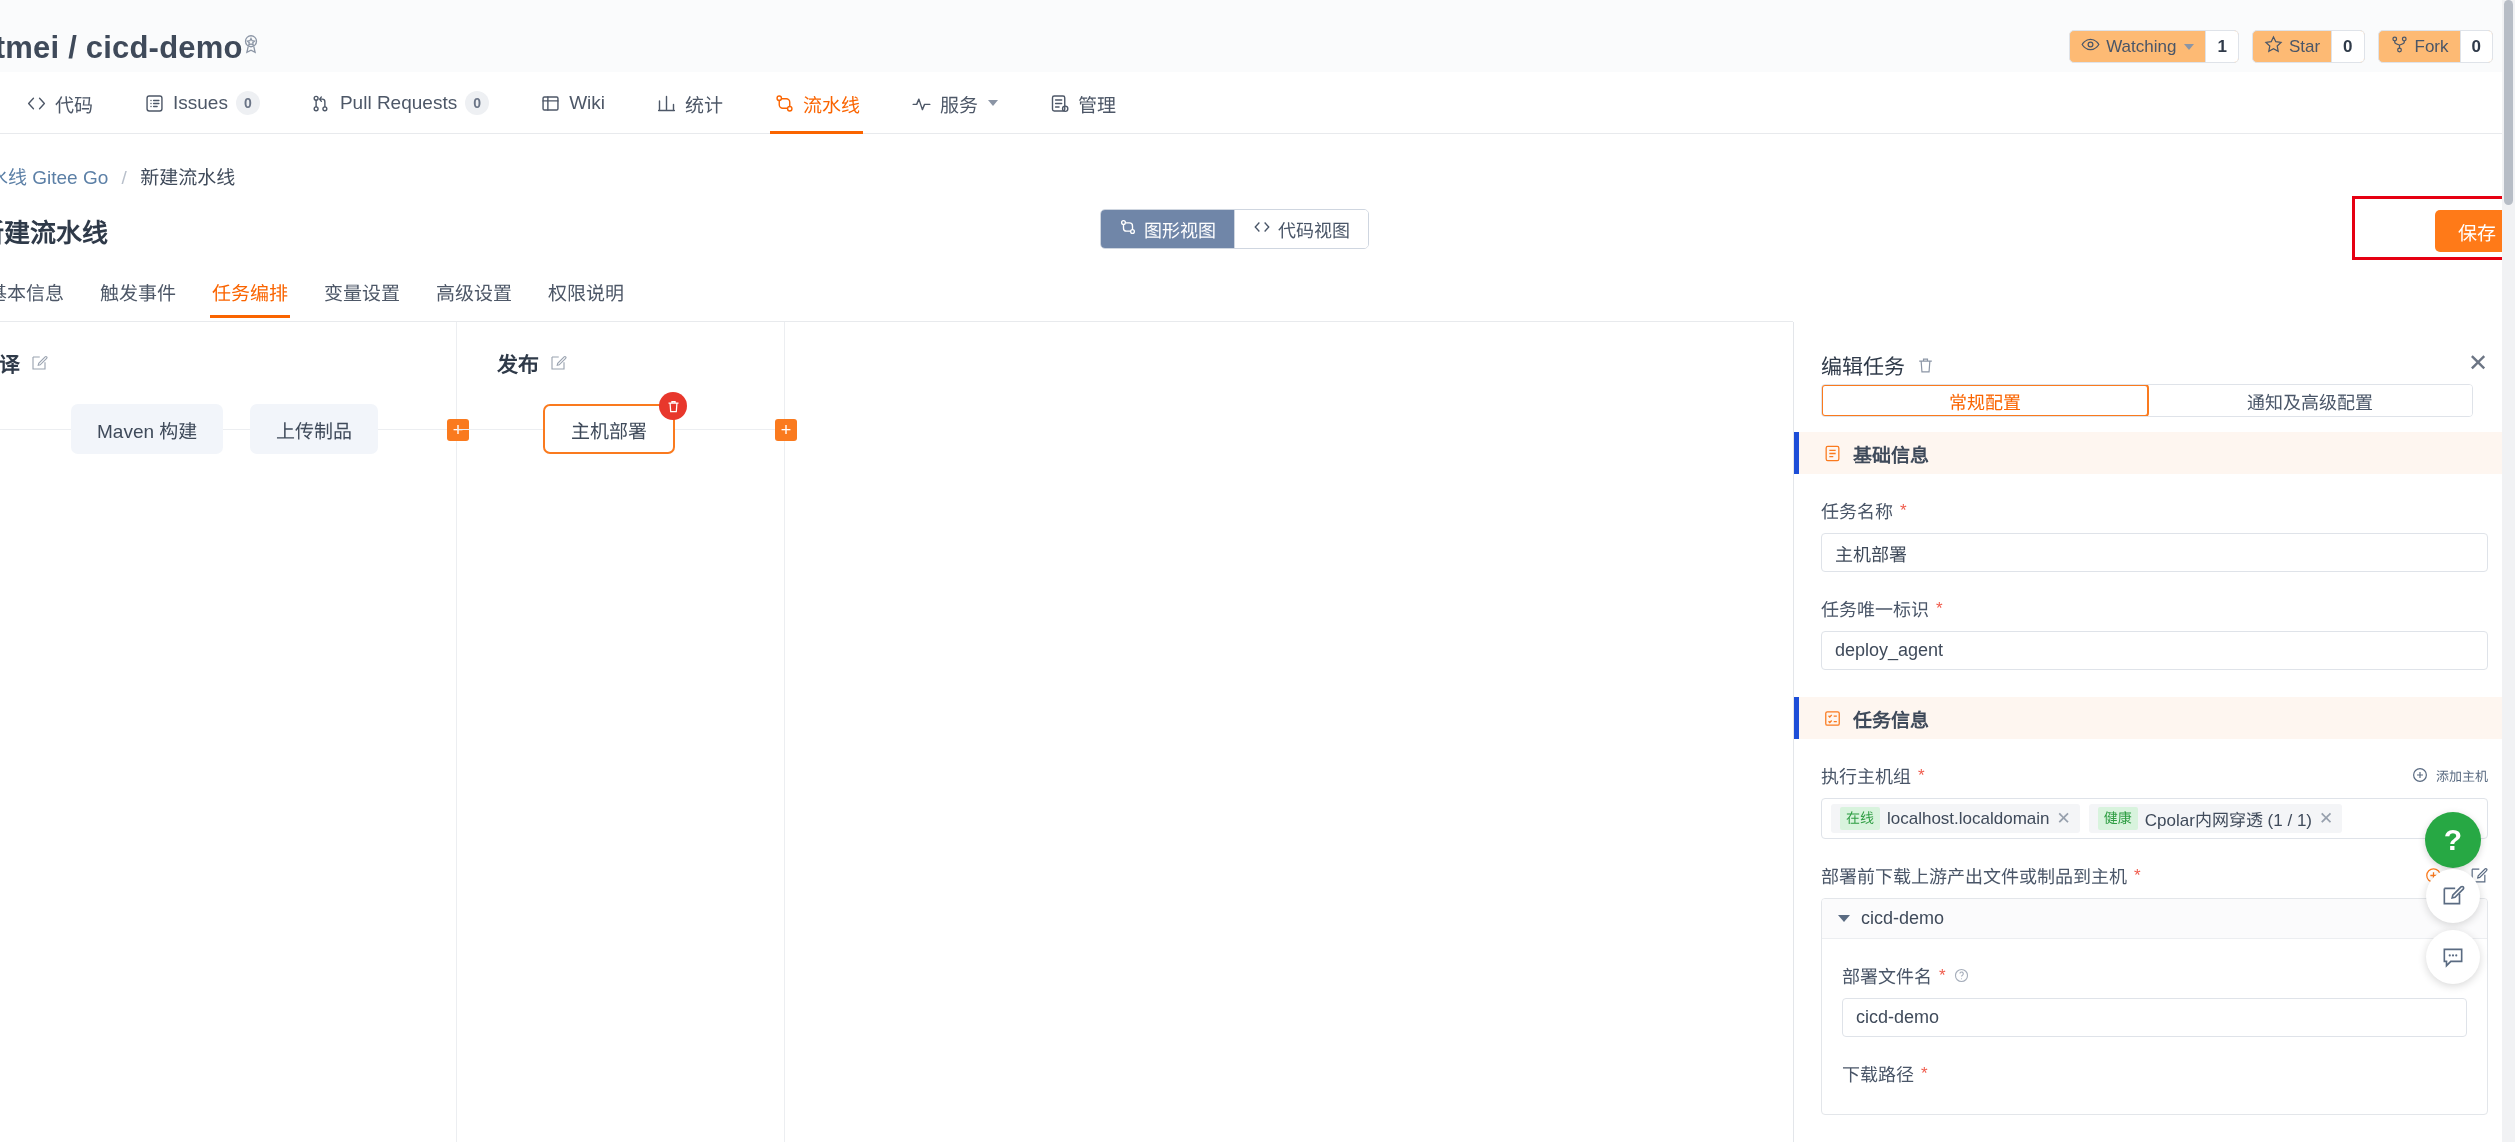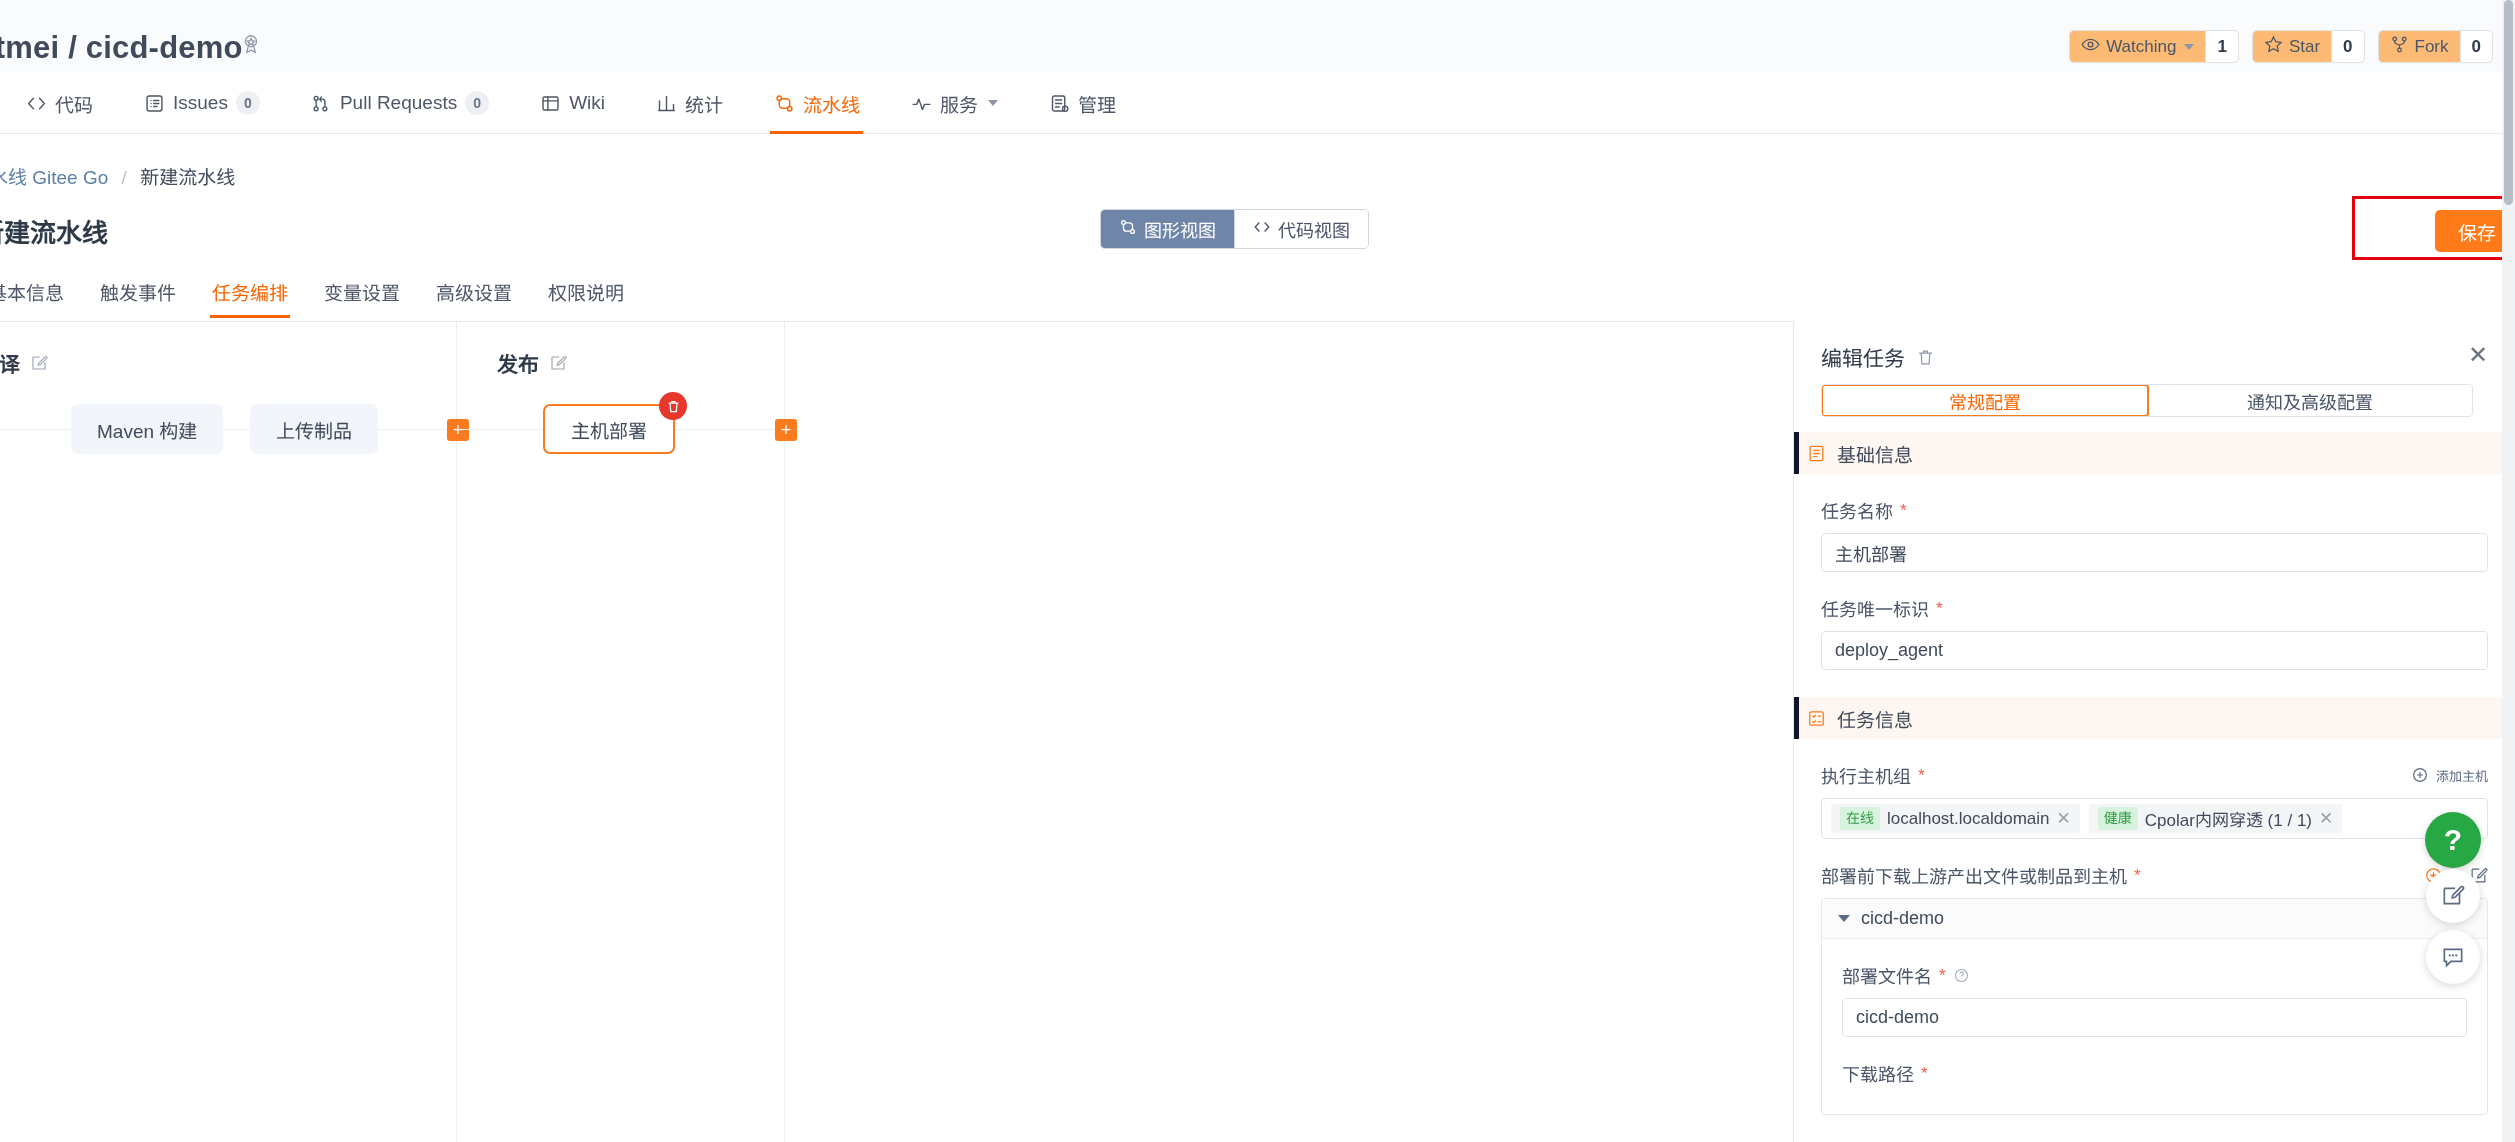--- a/index.html
+++ b/index.html
@@ -141,21 +141,21 @@
     border:0; border-radius:3px; display:flex; align-items:center; justify-content:center;
     font-size:18px; line-height:1; cursor:pointer; font-family:inherit;
   }
 
   
   .panel {
     position:absolute; top:322px; left:1793px; width:722px; height:820px;
     background:#fff; border-left:1px solid #e3e6ea; overflow:hidden;
   }
   .panel-hdr {
-    position:absolute; top:0; left:0; right:0; height:66px;
+    position:absolute; top:8px; left:0; right:0; height:66px;
   }
   .panel-title {
     position:absolute; left:27px; top:20px; font-size:21px; color:#2f3a49; font-weight:500;
     display:flex; align-items:center; gap:11px; white-space:nowrap;
   }
   .panel-close {
     position:absolute; right:24px; top:20px; width:26px; height:26px;
     display:flex; align-items:center; justify-content:center; color:#6c7584;
     font-size:24px; cursor:pointer; background:none; border:0; font-family:inherit; line-height:1;
   }
@@ -166,23 +166,23 @@
   .ptab {
     flex:1; display:flex; align-items:center; justify-content:center;
     font-size:18px; color:#4a5668; background:#fff; cursor:pointer; white-space:nowrap;
   }
   .ptab.active { color:#fa6400; border:2px solid #fa7a1e; margin:-1px; border-radius:4px; z-index:2; }
 
   .panel-body {
     position:absolute; top:110px; left:0; right:0; bottom:0; overflow:hidden;
   }
   .sect-hdr {
-    display:flex; align-items:center; gap:11px; height:42px; padding-left:8px;
-    background:#fef6f0; border-left:5px solid #0f172a;
-    font-size:19px; color:#3f4a5a; white-space:nowrap;
+    display:flex; align-items:center; gap:11px; height:42px; padding-left:24px;
+    background:#fef6f0; border-left:5px solid #1d4ed8;
+    font-size:19px; color:#3f4a5a; white-space:nowrap;font-weight:bold;
   }
   .sect-ico { color:#fa7a1e; display:inline-flex; }
   .fgroup { padding:0 27px; }
   .flabel {
     display:flex; align-items:center; gap:7px;
     font-size:18px; color:#4a5668; margin-top:23px; margin-bottom:10px; white-space:nowrap;
   }
   .req { color:#f05c4d; font-size:17px; line-height:1; }
   .finput {
     width:100%; height:39px; border:1px solid #dfe3e9; border-radius:4px;

